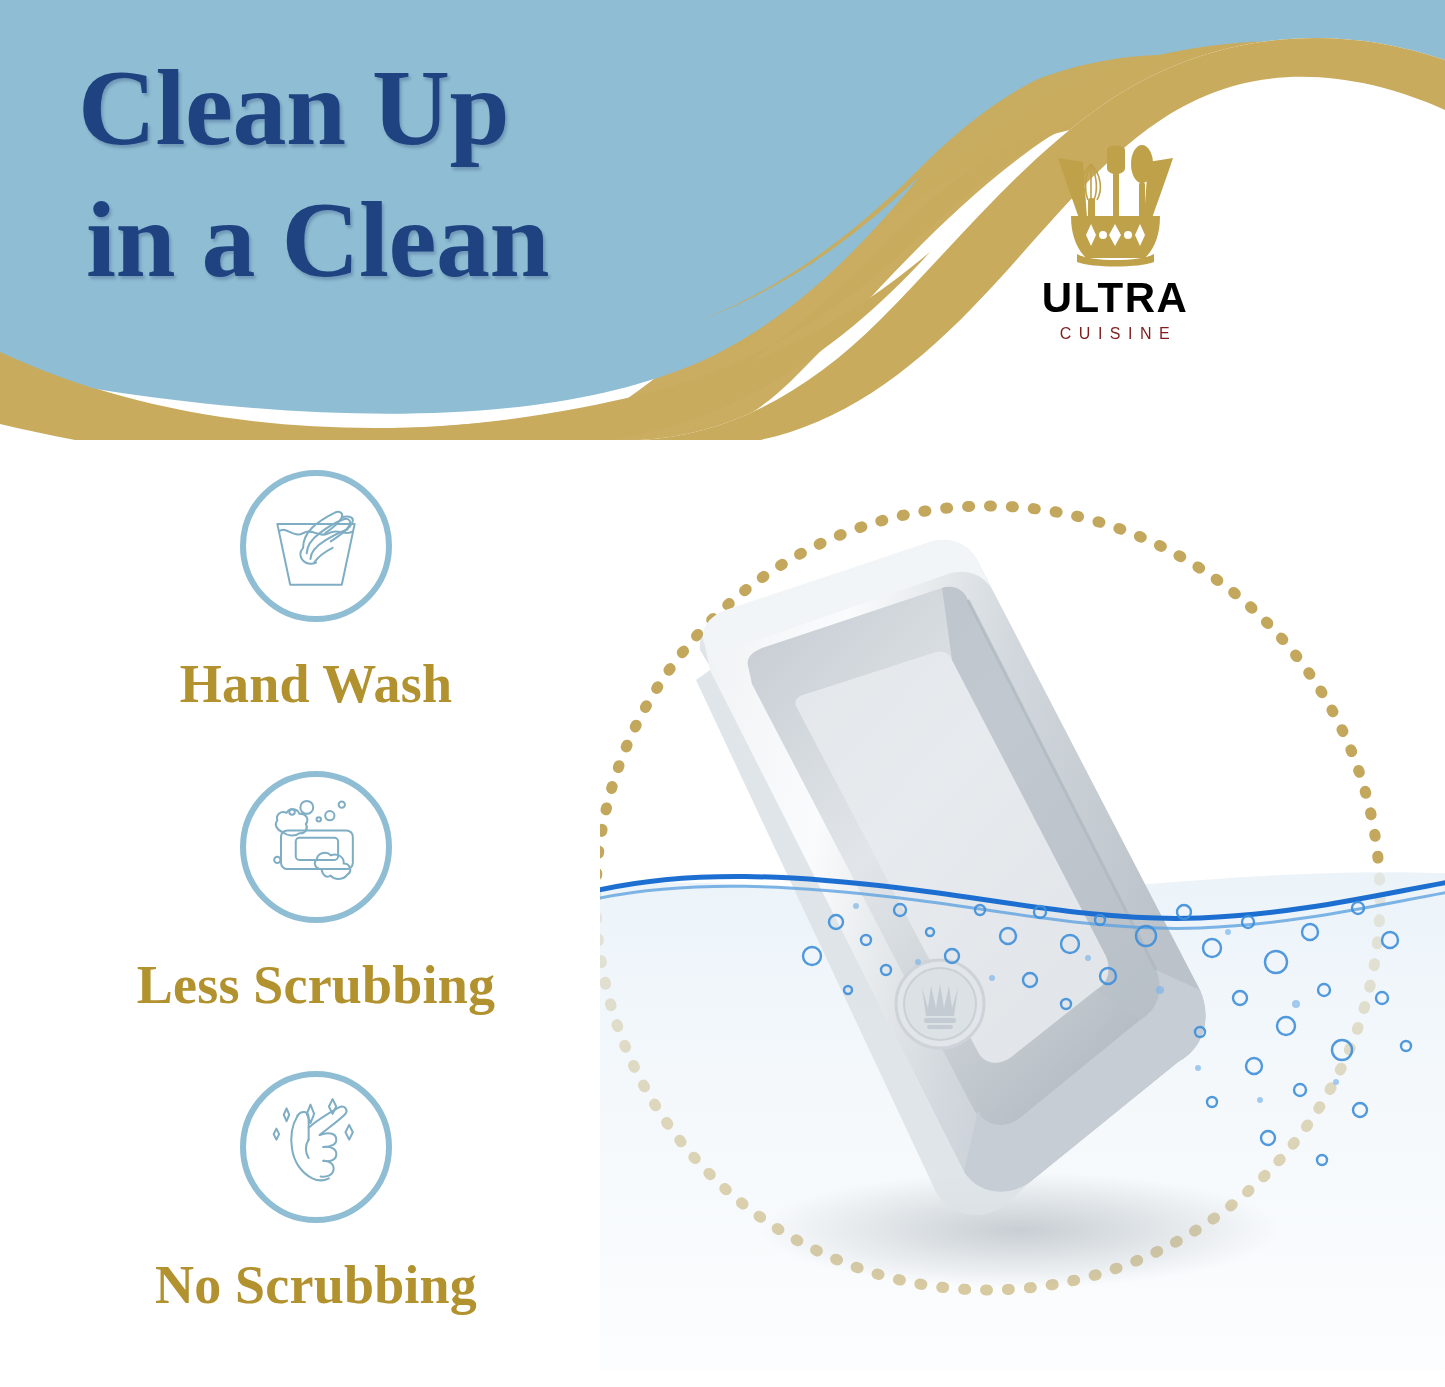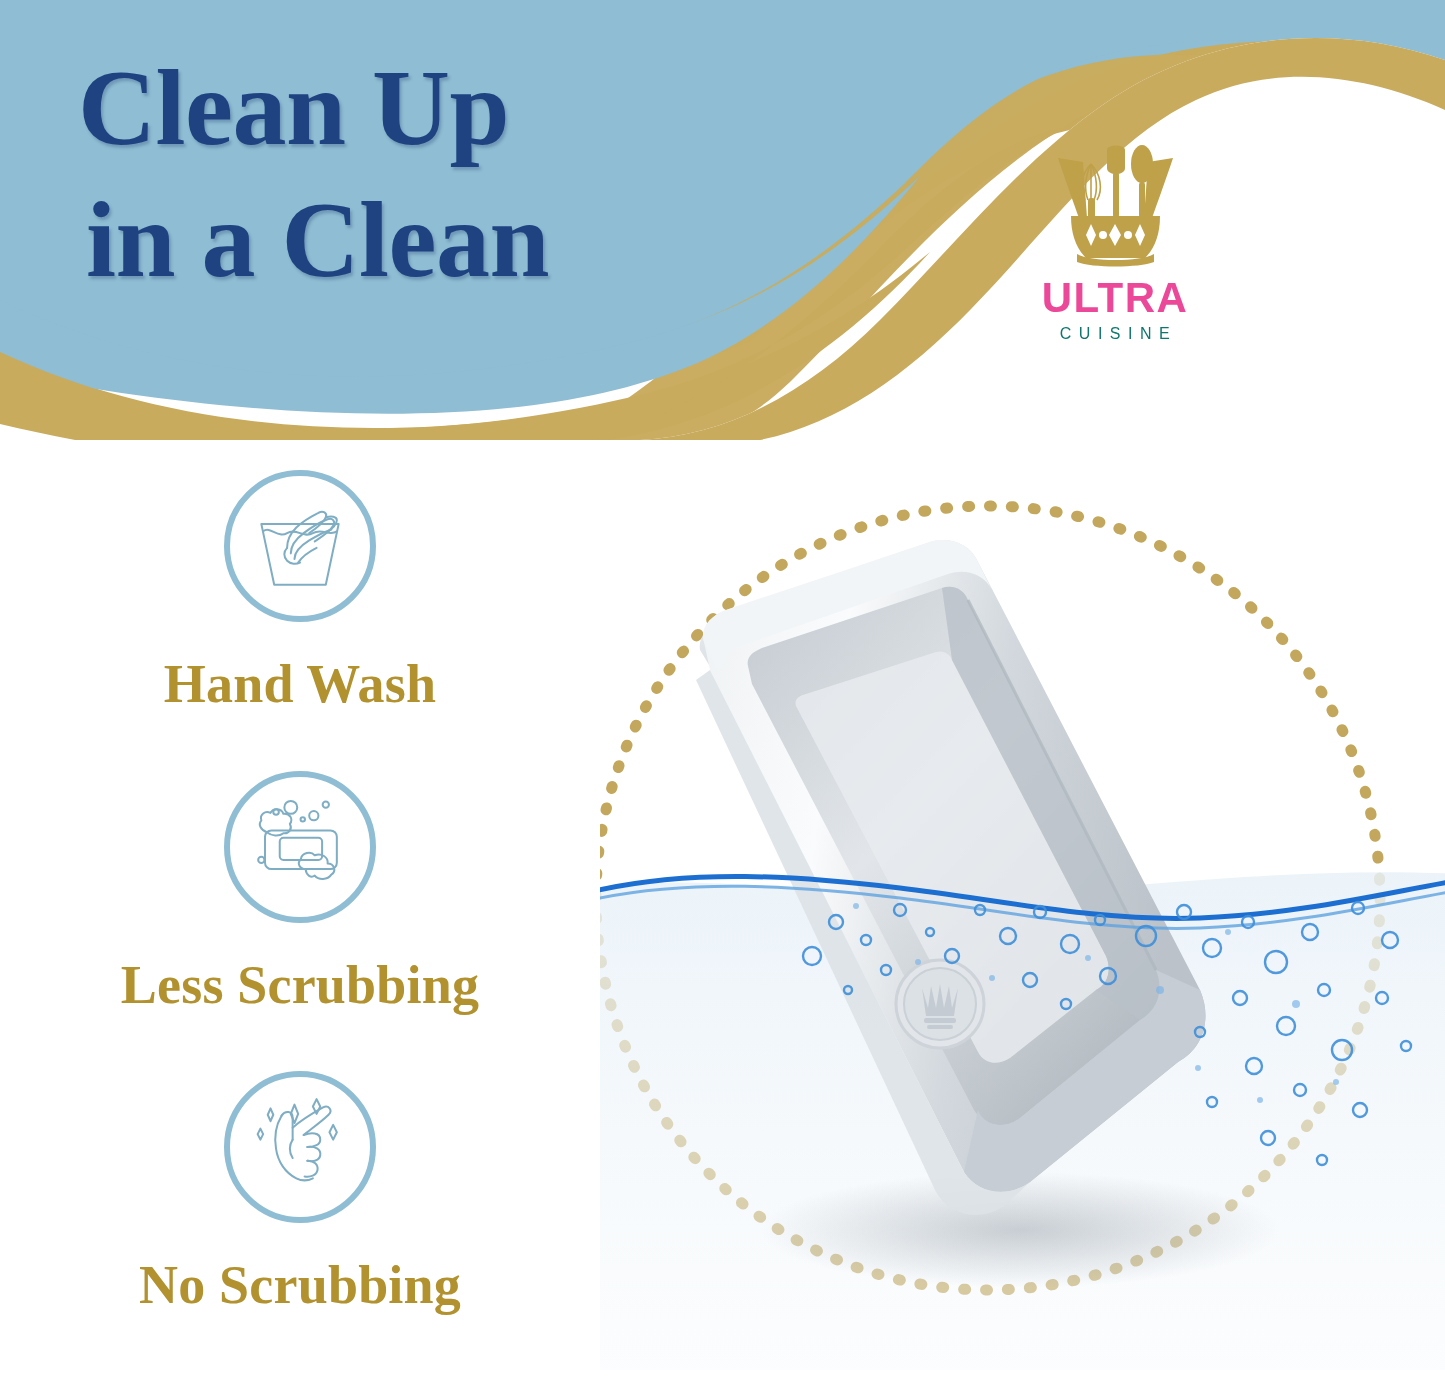--- a/index.html
+++ b/index.html
@@ -27,30 +27,30 @@
   }
   .headline .l1{display:block;}
   .headline .l2{display:block;margin-left:8px;}
 
   
   .logo{position:absolute;left:1010px;top:138px;width:210px;z-index:7;text-align:center;}
   .logo-mark{width:165px;height:135px;margin:0 auto;display:block;}
   .logo-ultra{
     font-family:"Liberation Sans", sans-serif;
     font-weight:700;font-size:42px;letter-spacing:1.5px;
-    color:#ec4899;line-height:1;margin-top:4px;
+    color:#000000;line-height:1;margin-top:4px;
   }
   .logo-cuisine{
     font-family:"Liberation Sans", sans-serif;
     font-weight:400;font-size:16px;letter-spacing:7.5px;
-    color:#0f766e;line-height:1;margin-top:7px;padding-left:7px;
+    color:#7f1d1d;line-height:1;margin-top:7px;padding-left:7px;
   }
 
   
-  .features{position:absolute;left:0;top:470px;width:600px;z-index:5;}
+  .features{position:absolute;left:16px;top:470px;width:600px;z-index:5;}
   .feature{position:relative;width:600px;text-align:center;}
   .feature-icon{
     width:152px;height:152px;border-radius:50%;
     border:6px solid #8FBDD3;box-sizing:border-box;
     margin:0 auto;display:block;background:#fff;
   }
   .feature-label{
     font-family:"Liberation Serif", serif;
     font-weight:700;
     font-size:54px;

